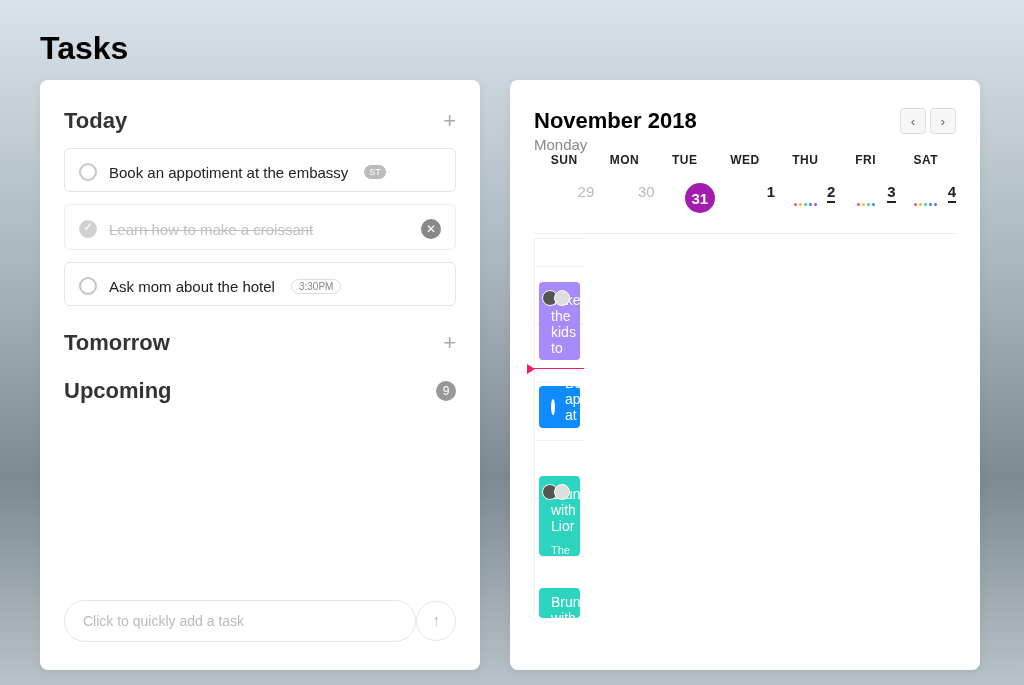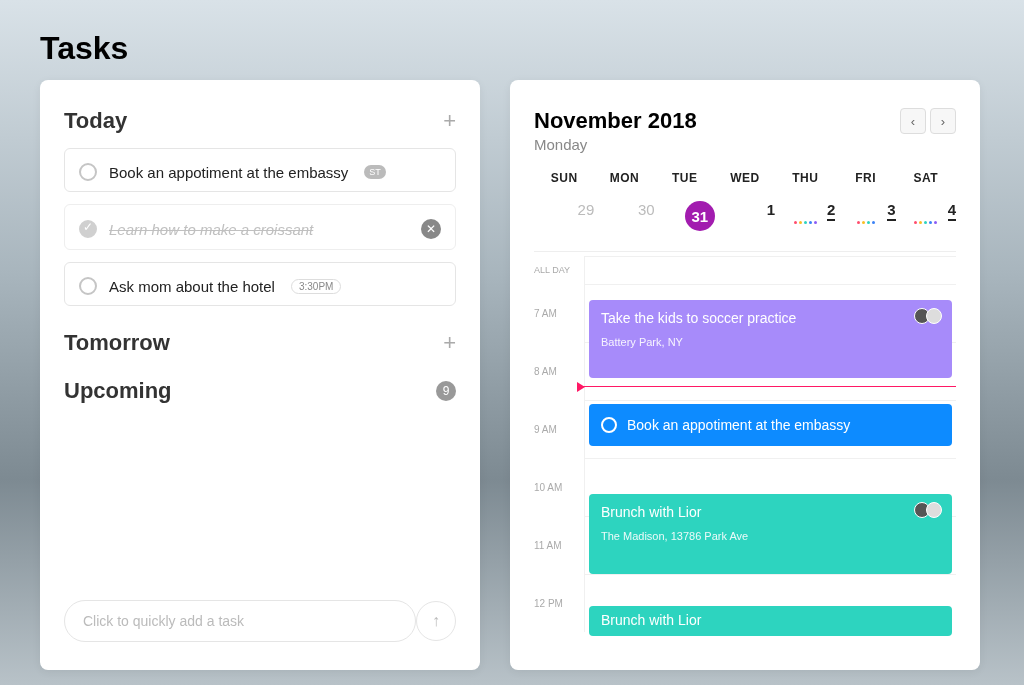--- a/index.html
+++ b/index.html
@@ -61,21 +61,21 @@
       position: relative;
     }
     .task-checkbox.done::after {
       content: "✓";
       position: absolute;
       top: -2px; left: 2px;
       font-size: 12px;
       color: #fff;
     }
     .task-text { font-size: 15px; color: #222; font-weight: 500; }
-    .task-text.done { color: #c0c0c0; text-decoration: line-through; font-style: italic; }
+    .task-text.done { color: #c0c0c0; text-decoration: line-through; }
     .task-card.completed { border-color: #eee; }
     .delete-icon {
       margin-left: auto;
       width: 20px; height: 20px;
       border-radius: 50%;
       background: #888;
       color: #fff;
       display: flex; align-items: center; justify-content: center;
       font-size: 12px;
       cursor: pointer;
@@ -126,21 +126,21 @@
       width: 40px; height: 40px;
       border: 1px solid #e5e5e5;
       border-radius: 50%;
       display: flex; align-items: center; justify-content: center;
       color: #bbb;
       cursor: pointer;
       background: #fff;
     }
 
     
-    .cal-header { display: flex; justify-content: space-between; align-items: flex-start; margin-bottom: 18px; }
+    .cal-header { display: flex; justify-content: space-between; align-items: flex-start; }
     .cal-title { font-size: 22px; font-weight: 700; color: #000; }
     .cal-subtitle { font-size: 15px; color: #888; margin-top: 2px; }
     .cal-nav { display: flex; gap: 4px; }
     .cal-nav-btn {
       width: 26px; height: 26px;
       border: 1px solid #ddd;
       border-radius: 4px;
       display: flex; align-items: center; justify-content: center;
       font-size: 13px;
       color: #666;
@@ -312,29 +312,20 @@
             <div class="dot r"></div>
             <div class="dot y"></div>
             <div class="dot g"></div>
             <div class="dot b"></div>
             <div class="dot p"></div>
           </div></div>
     </div>
 
     <div class="timeline">
       <div class="time-grid">
-        <div class="time-col">
-          <div class="allday-label">ALL DAY</div>
-          <div class="time-label">7 AM</div>
-          <div class="time-label">8 AM</div>
-          <div class="time-label">9 AM</div>
-          <div class="time-label">10 AM</div>
-          <div class="time-label">11 AM</div>
-          <div class="time-label">12 PM</div>
-        </div>
         <div class="events-col">
           <div class="allday-slot"></div>
           <div class="hour-line"></div>
           <div class="hour-line"></div>
           <div class="hour-line"></div>
           <div class="hour-line"></div>
           <div class="hour-line"></div>
           <div class="hour-line"></div>
 
           <div class="now-line"></div>

